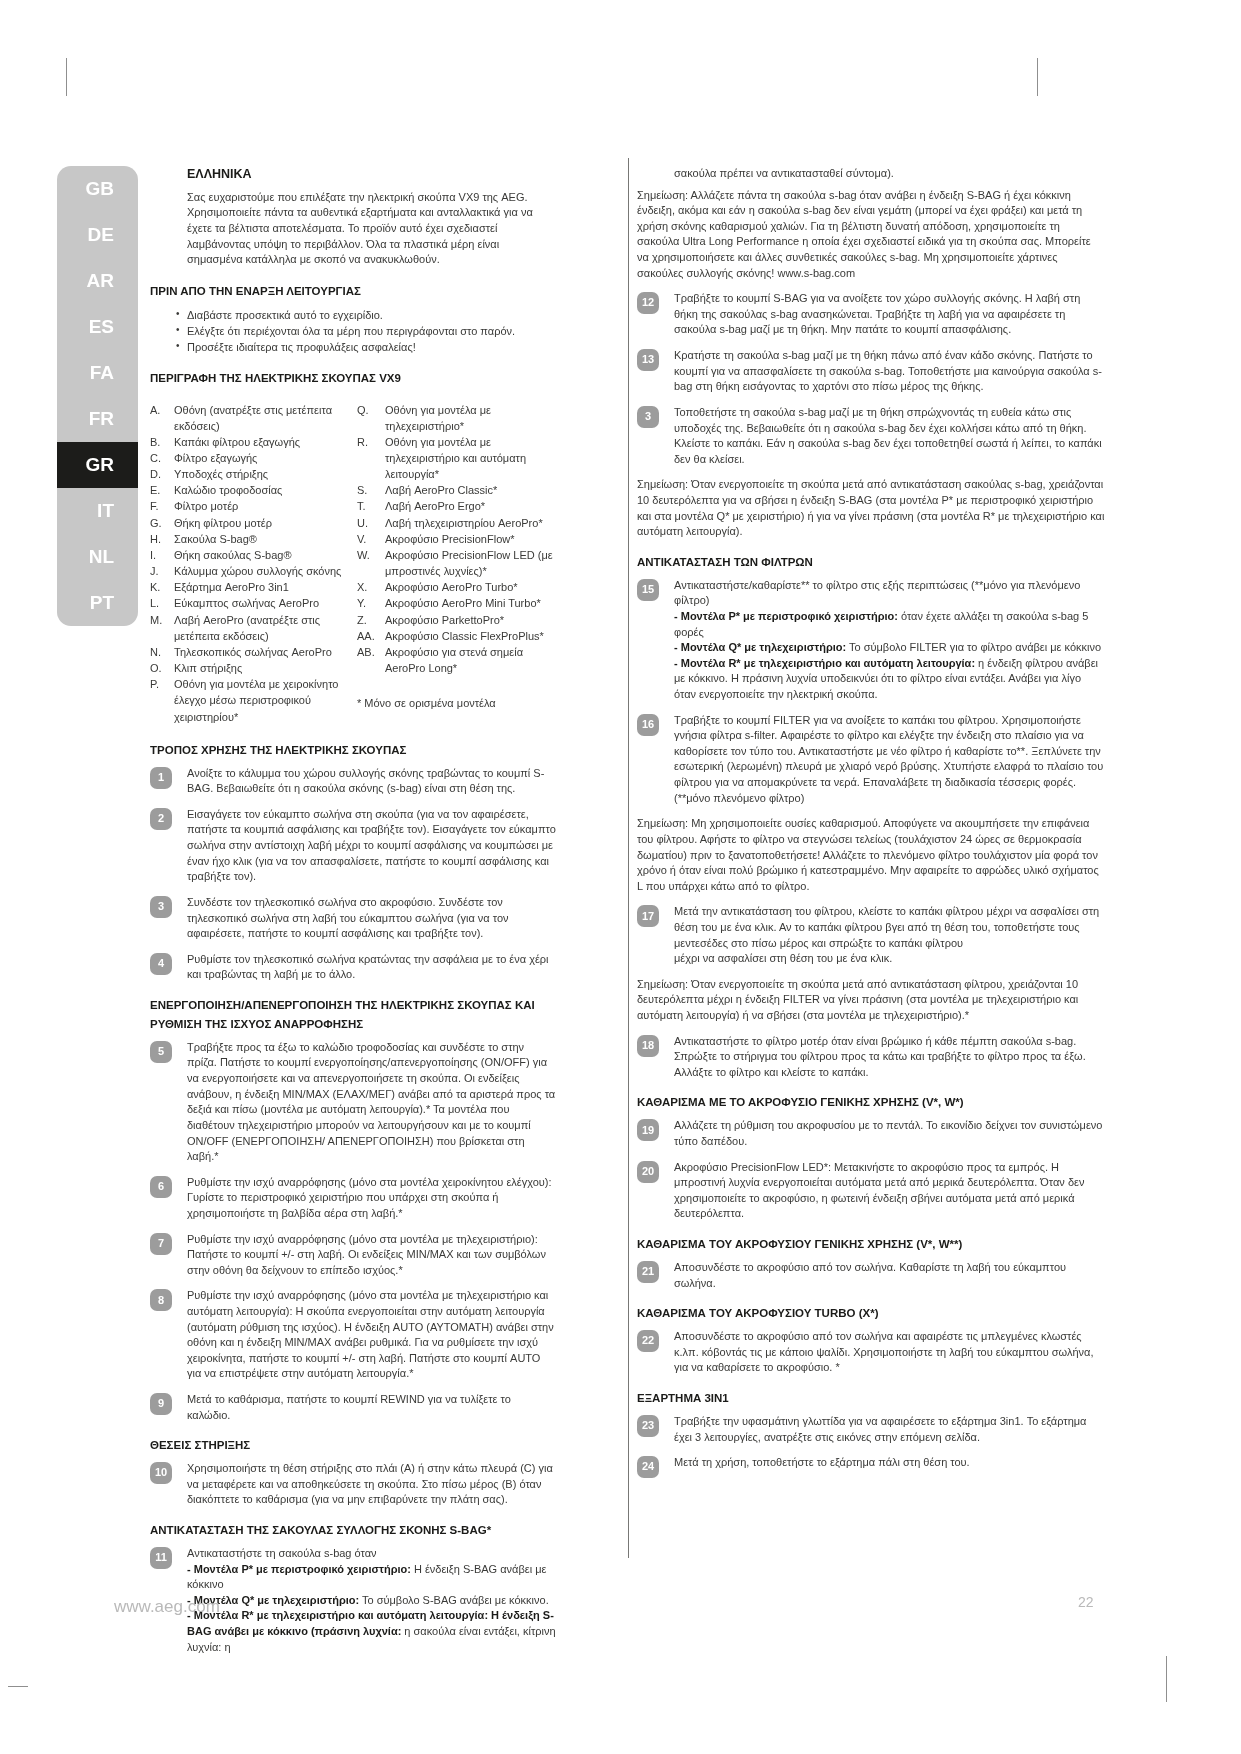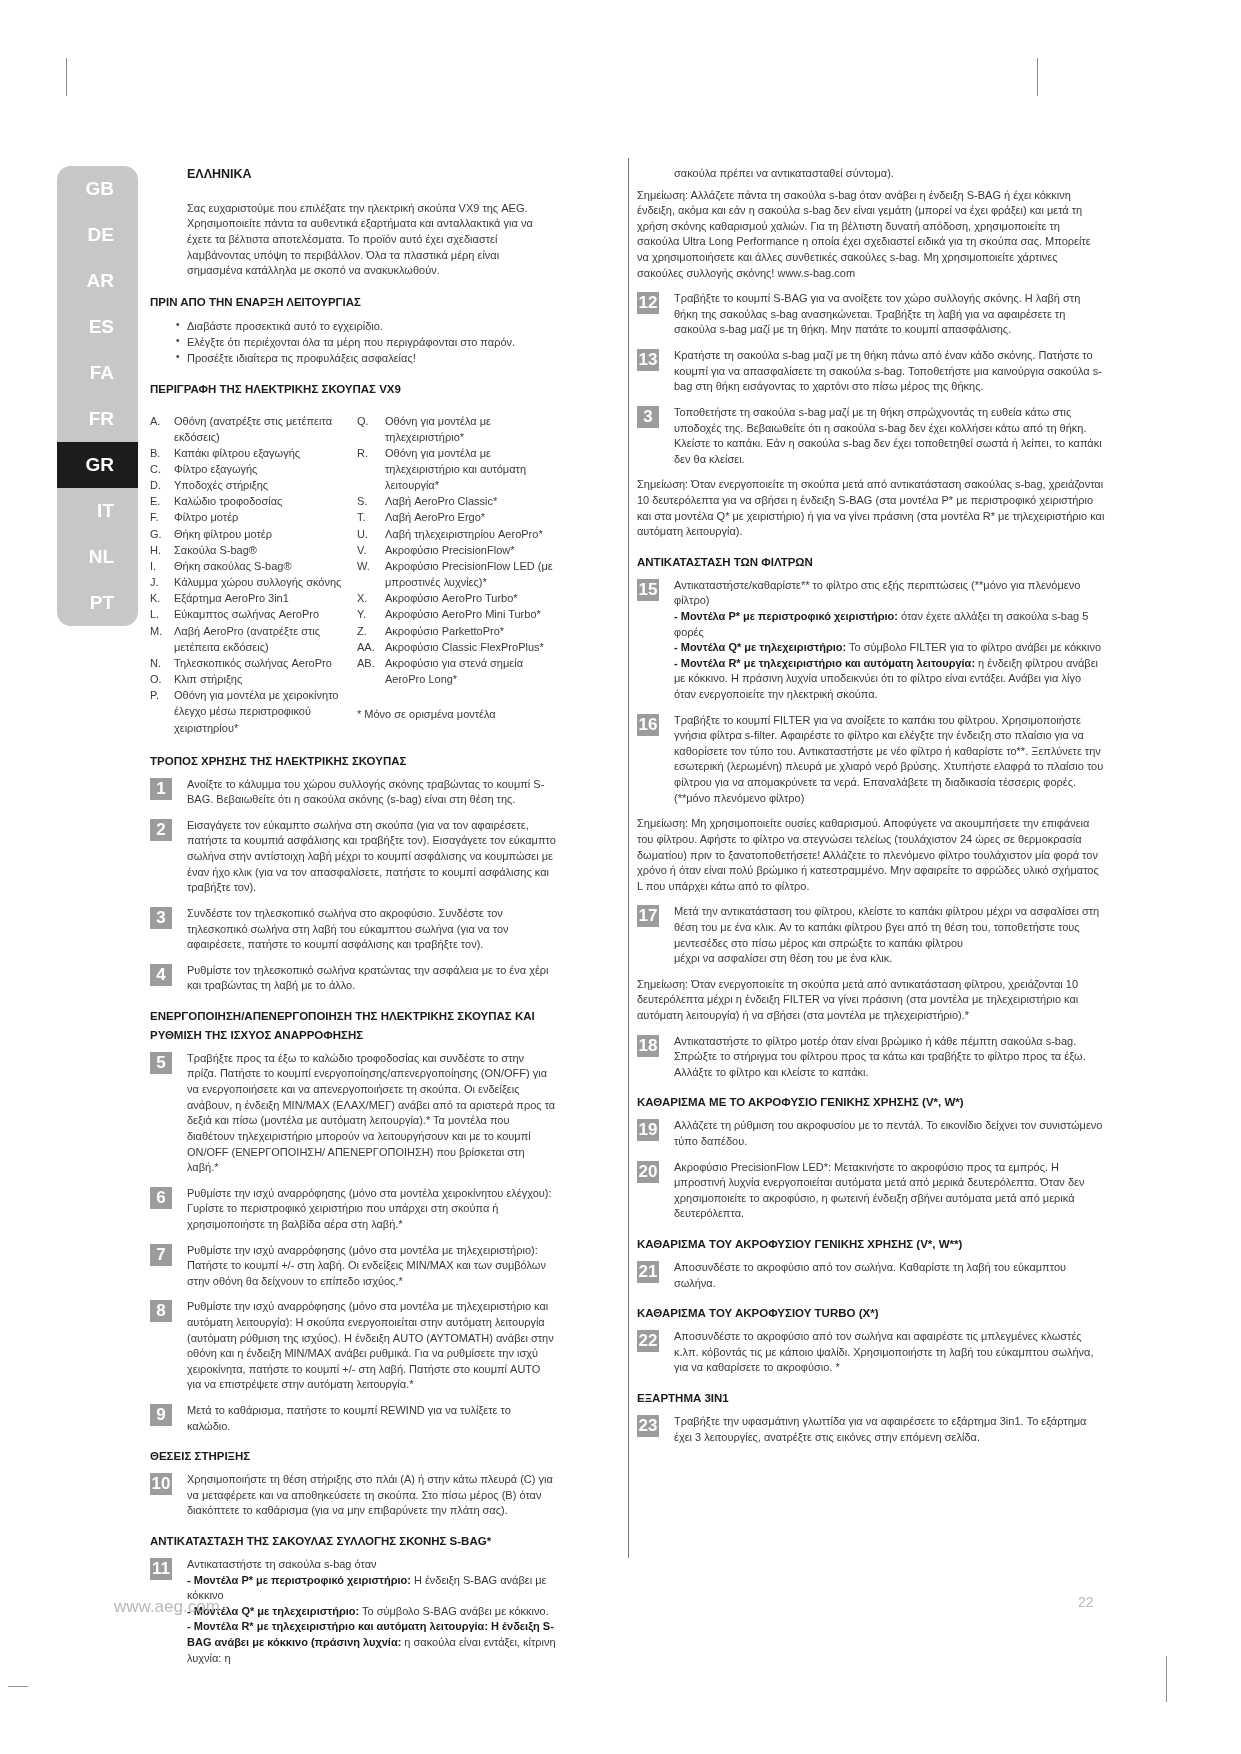--- a/index.html
+++ b/index.html
@@ -28,21 +28,21 @@
 
   
   .divider{position:absolute;left:628px;top:158px;width:1px;height:1400px;background:#777775;}
 
   
   .col{position:absolute;font-size:11px;line-height:1.42;}
   .col-left{left:150px;top:166px;width:406px;}
   .col-right{left:637px;top:166px;width:468px;}
   .ind{margin-left:37px;}
 
-  .title{font-weight:bold;font-size:12.5px;color:var(--head);margin-bottom:17px;}
+  .title{font-weight:bold;font-size:12.5px;color:var(--head);margin-bottom:6px;}
   .heading{font-weight:bold;font-size:11.5px;color:var(--head);line-height:1.65;margin:13px 0 6px 0;}
   .para{margin-bottom:14px;white-space:pre-line;}
   .note{margin:2px 0 10px 0;white-space:pre-line;}
   .cont{margin-bottom:6px;white-space:pre-line;}
   .b{font-weight:bold;color:var(--head);}
 
   .bullets{margin-bottom:6px;}
   .bullet{display:flex;line-height:1.48;}
   .bullet .dot{width:11px;margin-left:-11px;font-size:10px;flex:0 0 11px;}
 
@@ -50,22 +50,22 @@
   .parts-col{width:206px;line-height:1.47;}
   .parts-col.second{width:200px;margin-left:2px;}
   .part-row{display:flex;}
   .part-k{flex:0 0 24px;}
   .parts-col.second .part-k{flex:0 0 28px;}
   .part-t{flex:1;}
   .parts-footnote{margin-top:19px;}
 
   .step{display:flex;margin-bottom:10px;}
   .step-num{flex:0 0 22px;height:22px;background:var(--badge);color:#fff;font-weight:bold;
-            font-size:17px;display:flex;align-items:center;justify-content:center;
-            margin-right:15px;margin-top:1px;}
+            font-size:11px;display:flex;align-items:center;justify-content:center;
+            margin-right:15px;margin-top:1px;border-radius:7px;}
   .step-text{flex:1;white-space:pre-line;}
 
   .footer-url{position:absolute;left:114px;top:1597px;font-size:17px;color:var(--muted);}
   .footer-page{position:absolute;left:1078px;top:1594px;font-size:14px;color:var(--muted);}
 </style>
 </head>
 <body>
 
 <div class="page">
   <div class="crop tl"></div>
@@ -334,17 +334,21 @@
       <div class="heading ind">ΚΑΘΑΡΙΣΜΑ ΤΟΥ ΑΚΡΟΦΥΣΙΟΥ TURBO (X*)</div>
       <div class="step">
         <div class="step-num">22</div>
         <div class="step-text"><span>Αποσυνδέστε το ακροφύσιο από τον σωλήνα και αφαιρέστε τις μπλεγμένες κλωστές κ.λπ. κόβοντάς τις με κάποιο ψαλίδι. Χρησιμοποιήστε τη λαβή του εύκαμπτου σωλήνα, για να καθαρίσετε το ακροφύσιο. *</span></div>
       </div>
       <div class="heading ind">ΕΞΑΡΤΗΜΑ 3ΙΝ1</div>
       <div class="step">
         <div class="step-num">23</div>
         <div class="step-text"><span>Τραβήξτε την υφασμάτινη γλωττίδα για να αφαιρέσετε το εξάρτημα 3in1. Το εξάρτημα έχει 3 λειτουργίες, ανατρέξτε στις εικόνες στην επόμενη σελίδα.</span></div>
       </div>
+      <div class="step">
+        <div class="step-num">24</div>
+        <div class="step-text"><span>Μετά τη χρήση, τοποθετήστε το εξάρτημα πάλι στη θέση του.</span></div>
+      </div>
     </main>
 
   <div class="footer-url">www.aeg.com</div>
   <div class="footer-page">22</div>
 </div>
 
 </body></html>

